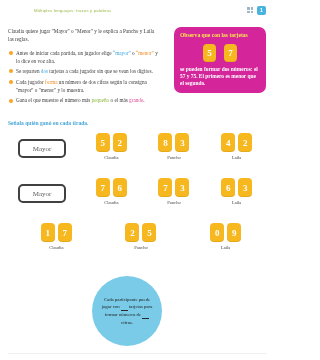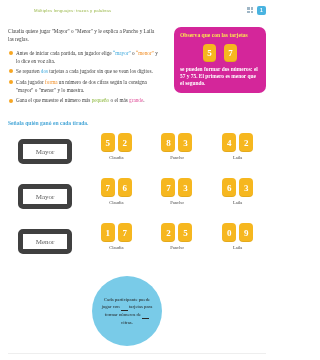--- a/index.html
+++ b/index.html
@@ -180,21 +180,21 @@
   .round {
     display: flex;
     align-items: flex-start;
     height: 45px;
   }
   .round-tag {
     width: 44px;
     height: 15px;
     margin-left: 18px;
     margin-top: 6px;
-    border: 5px solid #404040;
+    border: 2px solid #404040;
     border-radius: 5px;
     background: #ffffff;
     color: #5c5c5c;
     font-size: 7px;
     display: flex;
     align-items: center;
     justify-content: center;
     flex: none;
   }
   .players {
@@ -344,21 +344,20 @@
         <div class="player-cards">
           <div class="card">6</div>
           <div class="card">3</div>
         </div>
         <div class="player-name">Laila</div>
       </div>
     </div>
   </div>
 
   <div class="round">
-    <div class="round-tag">Menor</div>
     <div class="players">
       <div class="player">
         <div class="player-cards">
           <div class="card">1</div>
           <div class="card">7</div>
         </div>
         <div class="player-name">Claudia</div>
       </div>
       <div class="player">
         <div class="player-cards">

